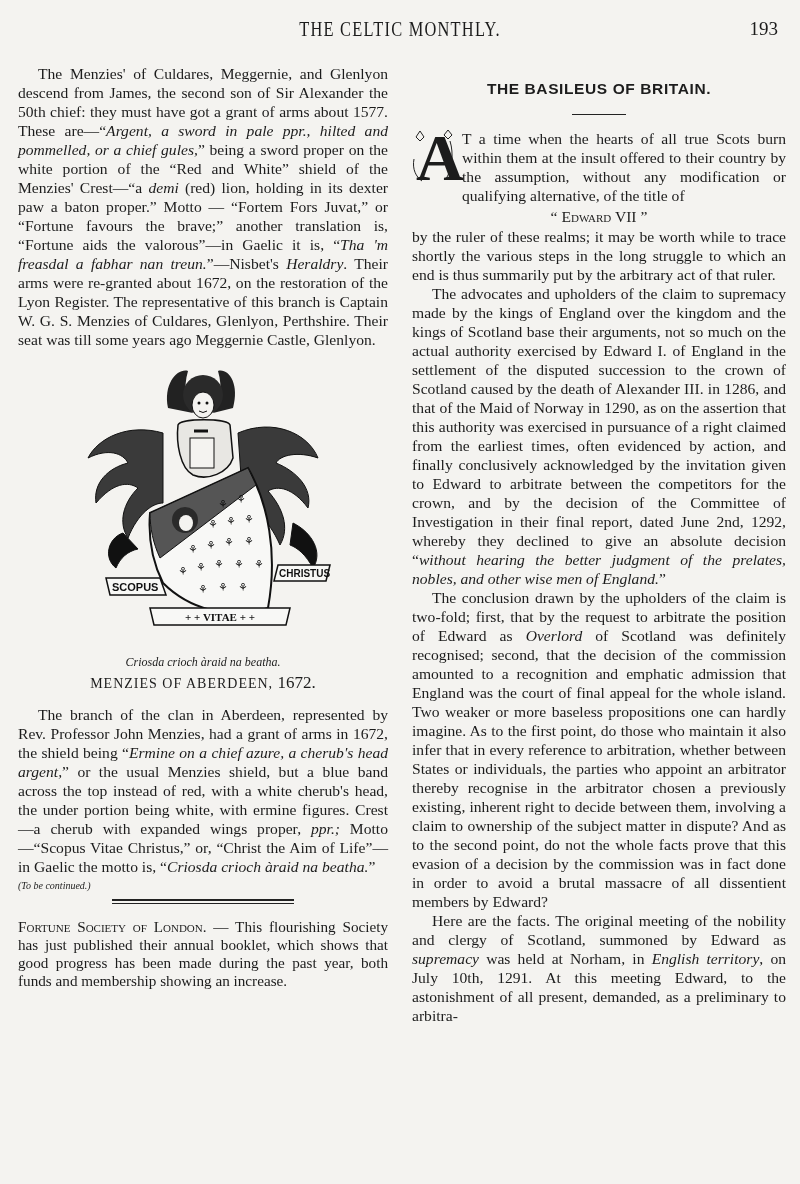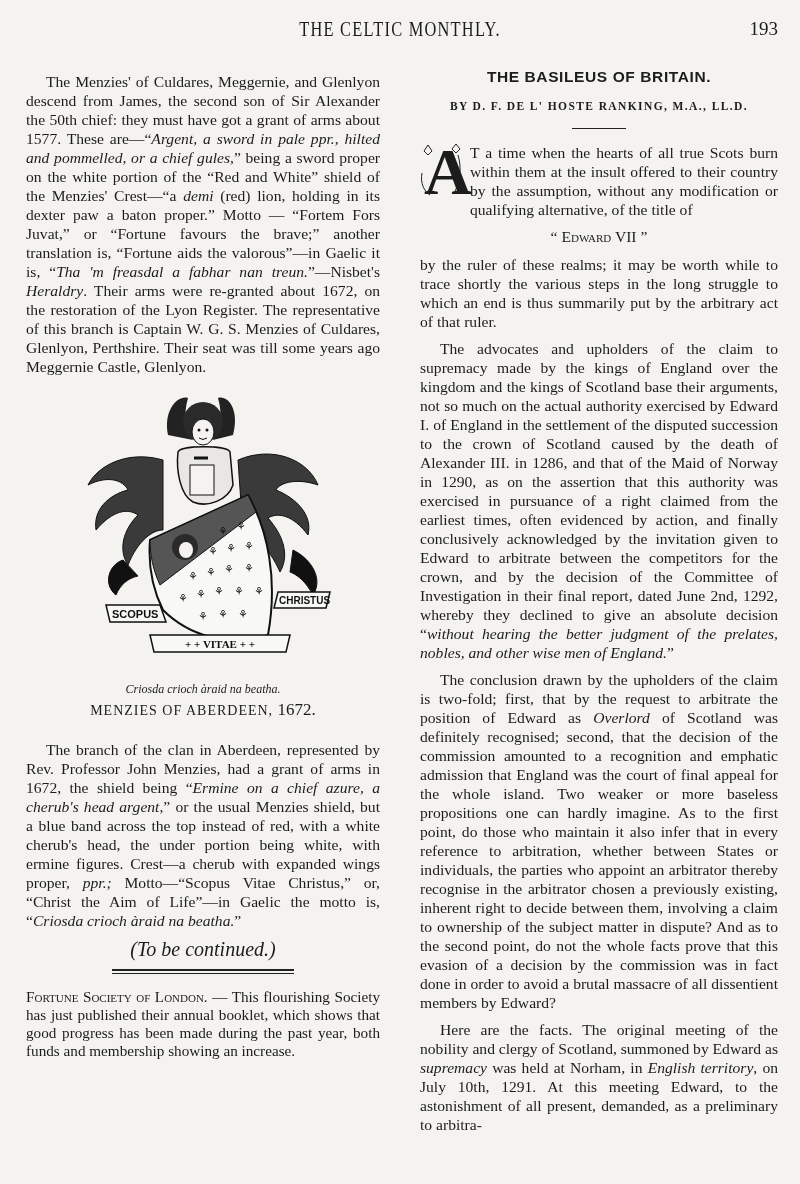--- a/index.html
+++ b/index.html
@@ -19,67 +19,67 @@
     transform: scaleX(0.82);
   }
   .page-number {
     position: absolute; right: 22px; top: 0;
     font-family: "Liberation Serif", serif; font-size: 19px;
   }
   .col { position: absolute; top: 64px; }
   .col-left { left: 18px; width: 370px; }
   .col-right { left: 412px; width: 374px; }
   p {
-    margin: 8px; text-align: justify; font-family: "Liberation Serif", serif;
+    margin: 0; text-align: justify; font-family: "Liberation Serif", serif;
     font-size: 15.6px; line-height: 19px;
   }
   p.indent { text-indent: 20px; }
   i { font-style: italic; }
   .sc { font-variant: small-caps; }
 
   .figure { position: relative; width: 370px; height: 342px; margin-top: 14px; }
   .figure svg { position: absolute; left: 50px; top: 0; }
   .fig-caption-gaelic {
     position: absolute; left: 0; right: 0; top: 292px; text-align: center;
     font-family: "Liberation Serif", serif; font-style: italic; font-size: 12px;
   }
   .fig-caption-title {
     position: absolute; left: 0; right: 0; top: 310px; text-align: center;
     font-family: "Liberation Serif", serif; font-size: 14px; letter-spacing: 1px;
   }
   .fig-caption-title .year { font-size: 17px; letter-spacing: 0; }
 
   .continued {
-    text-align: center; font-style: italic; font-family: "Liberation Serif", serif;
-    font-size: 20px; margin-top: 4px;
+    font-style: italic; font-family: "Liberation Serif", serif;
+    font-size: 10px; margin-top: 4px;
   }
   .double-rule { margin: 8px auto 14px auto; width: 182px; border-top: 2.5px solid #222; border-bottom: 1px solid #222; height: 2px; }
   .notes p { font-size: 15.2px; line-height: 18px; }
 
   .article-title {
     text-align: center; font-family: "Liberation Sans", "DejaVu Sans", sans-serif;
-    font-weight: bold; font-size: 15.5px; letter-spacing: 0.6px; margin-top: 4px;
+    font-weight: bold; font-size: 15.5px; letter-spacing: 0.6px; margin-top: 16px;
   }
   .byline {
     text-align: center; font-family: "Liberation Serif", serif; font-size: 11.5px;
     letter-spacing: 1.4px; margin-top: 14px; font-weight: bold;
   }
   .short-rule { width: 54px; border-top: 1.5px solid #222; margin: 16px auto 14px auto; }
   .dropcap-para { position: relative; }
   .dropcap {
     float: left; width: 48px; height: 58px; margin: 0 4px 0 -2px; position: relative;
   }
   .dropcap .letter {
     position: absolute; left: 6px; top: -6px; font-family: "Liberation Serif", serif;
     font-size: 66px; font-weight: bold; line-height: 70px;
   }
   .dropcap svg { position: absolute; left: 0; top: 0; }
   .centered-title {
     text-align: center; font-family: "Liberation Serif", serif; font-size: 15.6px;
-    line-height: 20px; margin: 2px 0 8px 0;
+    line-height: 20px; margin: 2px 0 0 0;
   }
 </style>
 </head>
 <body>
 
 <div class="page">
 
   <div class="running-head">
     <div class="running-title">THE CELTIC MONTHLY.</div>
     <div class="page-number">193</div>
@@ -162,21 +162,20 @@
     <div class="continued">(To be continued.)</div>
     <div class="double-rule"></div>
 
     <div class="notes">
       <p><span class="sc">Fortune Society of London.</span><span> — This flourishing Society has just published their annual booklet, which shows that good progress has been made during the past year, both funds and membership showing an increase.</span></p>
     </div>
   </div>
 
   <div class="col col-right">
     <div class="article-title">THE BASILEUS OF BRITAIN.</div>
-    <div class="byline">BY D. F. DE L' HOSTE RANKING, M.A., LL.D.</div>
     <div class="short-rule"></div>
 
     <p class="dropcap-para">
       <span class="dropcap">
         <svg width="48" height="58" viewBox="0 0 48 58">
           <path d="M6,8 L10,2 L14,8 L10,12 Z M34,6 L38,1 L42,6 L38,10 Z" fill="none" stroke="#222" stroke-width="1"></path>
           <path d="M40,12 C44,25 42,40 36,50" fill="none" stroke="#222" stroke-width="1"></path>
           <path d="M4,30 C2,40 6,48 12,52" fill="none" stroke="#222" stroke-width="1"></path>
         </svg>
         <span class="letter">A</span>

